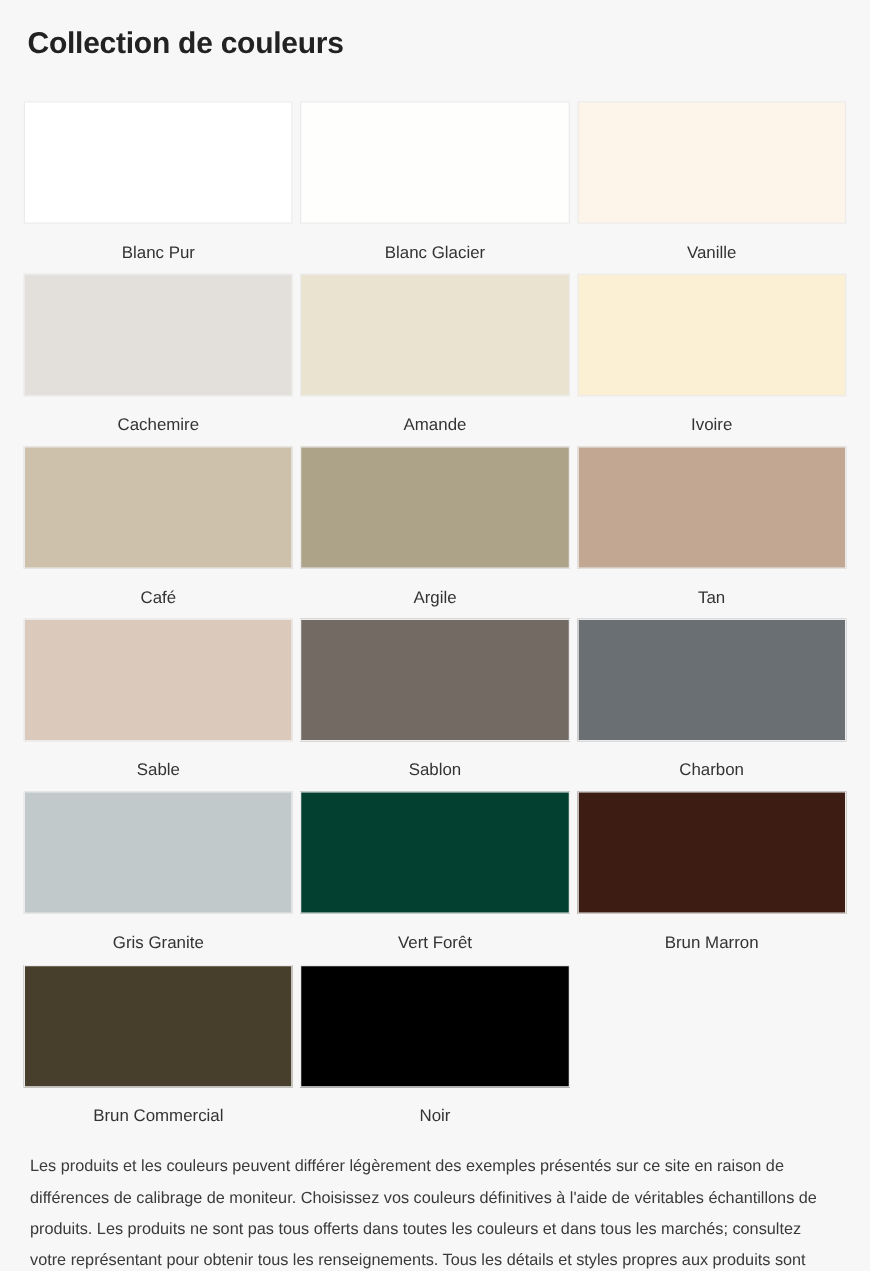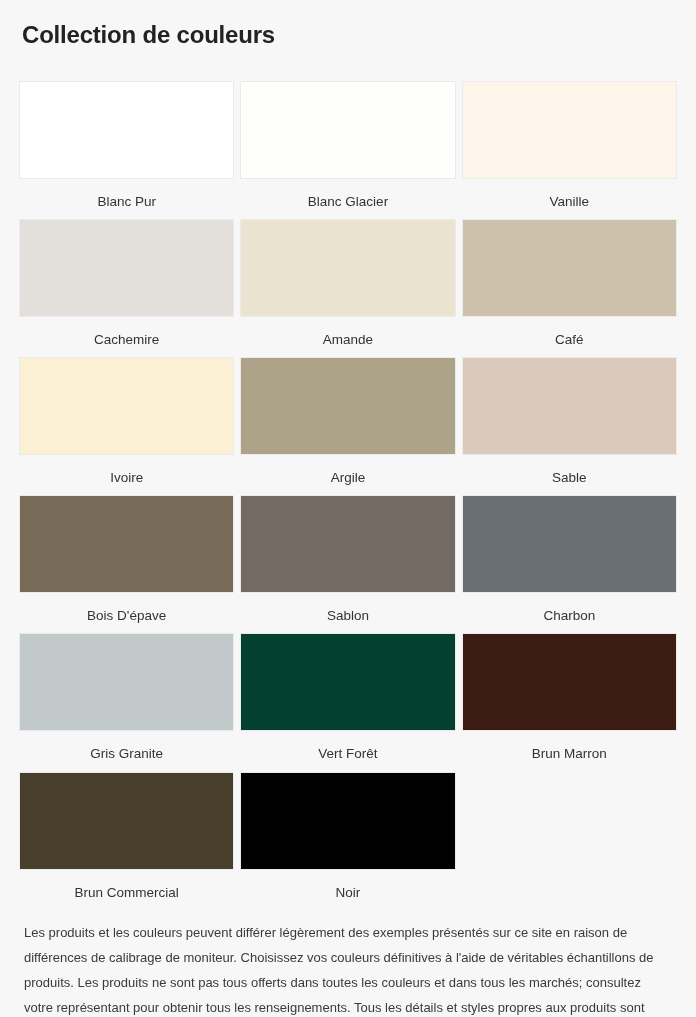--- a/index.html
+++ b/index.html
@@ -109,38 +109,38 @@
       </div>
       <div class="swatch-cell">
         <div class="swatch-chip" style="background: rgb(227, 224, 219);"></div>
         <div class="swatch-label">Cachemire</div>
       </div>
       <div class="swatch-cell">
         <div class="swatch-chip" style="background: rgb(234, 227, 208);"></div>
         <div class="swatch-label">Amande</div>
       </div>
       <div class="swatch-cell">
+        <div class="swatch-chip" style="background: rgb(251, 240, 212);"></div>
+        <div class="swatch-label">Ivoire</div>
+      </div>
+      <div class="swatch-cell">
         <div class="swatch-chip" style="background: rgb(205, 193, 172);"></div>
         <div class="swatch-label">Café</div>
-      </div>
-      <div class="swatch-cell">
-        <div class="swatch-chip" style="background: rgb(251, 240, 212);"></div>
-        <div class="swatch-label">Ivoire</div>
       </div>
       <div class="swatch-cell">
         <div class="swatch-chip" style="background: rgb(173, 163, 137);"></div>
         <div class="swatch-label">Argile</div>
       </div>
       <div class="swatch-cell">
+        <div class="swatch-chip" style="background: rgb(194, 168, 147);"></div>
+        <div class="swatch-label">Tan</div>
+      </div>
+      <div class="swatch-cell">
         <div class="swatch-chip" style="background: rgb(219, 201, 188);"></div>
         <div class="swatch-label">Sable</div>
-      </div>
-      <div class="swatch-cell">
-        <div class="swatch-chip" style="background: rgb(119, 106, 86);"></div>
-        <div class="swatch-label">Bois D'épave</div>
       </div>
       <div class="swatch-cell">
         <div class="swatch-chip" style="background: rgb(116, 106, 100);"></div>
         <div class="swatch-label">Sablon</div>
       </div>
       <div class="swatch-cell">
         <div class="swatch-chip" style="background: rgb(106, 111, 115);"></div>
         <div class="swatch-label">Charbon</div>
       </div>
       <div class="swatch-cell">

